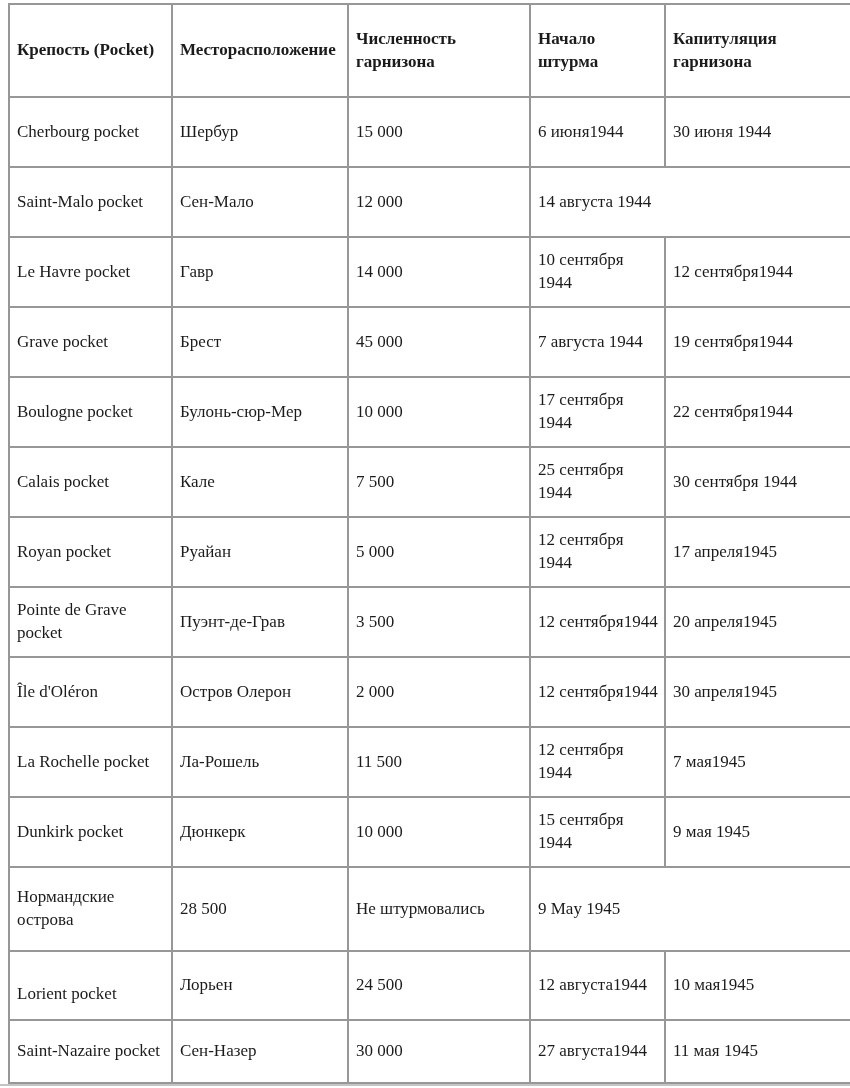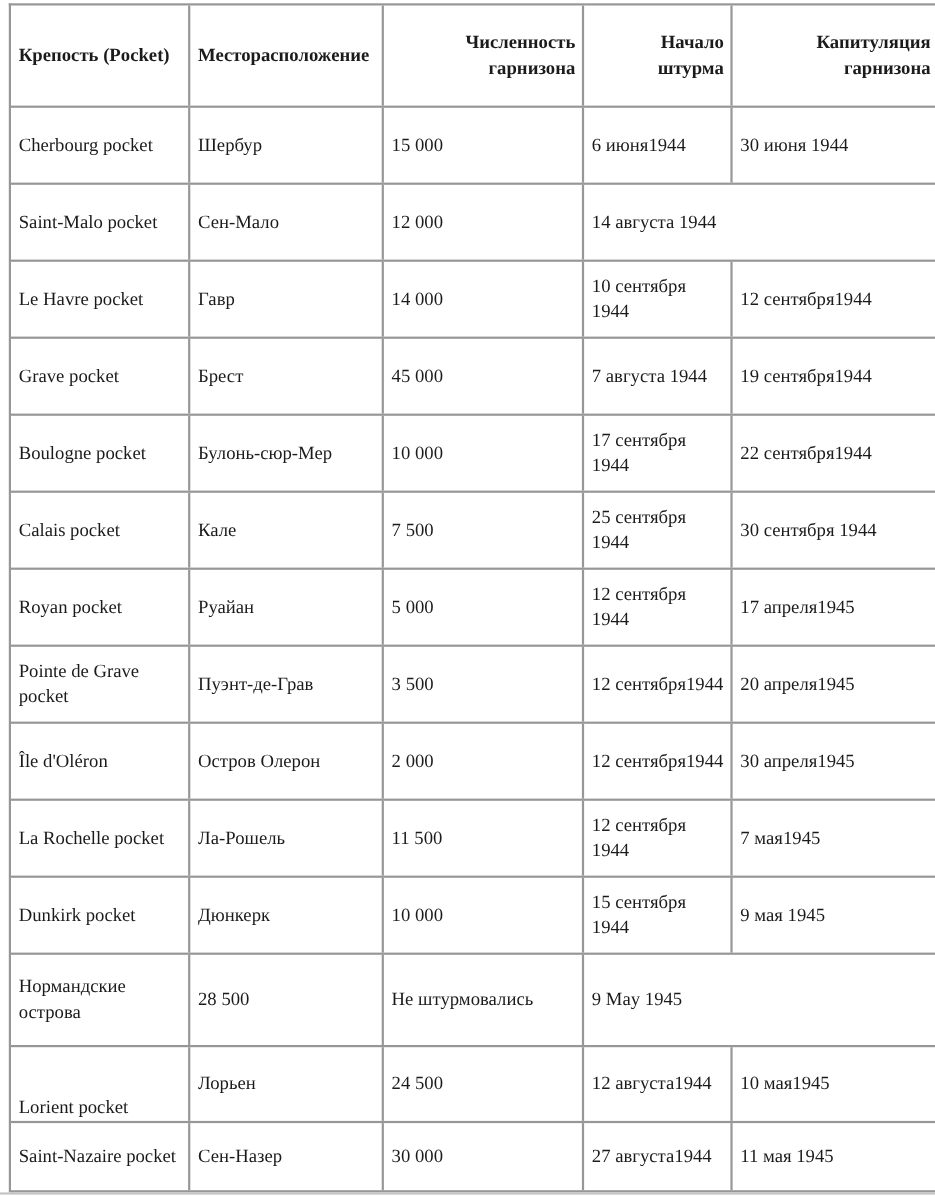--- a/index.html
+++ b/index.html
@@ -36,27 +36,27 @@
     align-items: center;
     padding: 0 6px 0 7px;
     border-right: 2px solid #979797;
     box-sizing: border-box;
     font-size: 17px;
     line-height: 1.35;
     overflow: hidden;
   }
   .td:last-child, .th:last-child { border-right: none; }
   .th { font-weight: bold; }
-  .th.center { justify-content: center; text-align: right; }
+  .th.center { justify-content: center; text-align: left; }
   
   .tbody .tr:nth-child(12) { height: 84px; }  
   .tbody .tr:nth-child(13) { height: 69px; }  
   .tbody .tr:nth-child(14) { height: 63px; }  
   
-  .tbody .tr:nth-child(13) .td-fortress span { position: relative; top: 22px; }
+  .tbody .tr:nth-child(13) .td-fortress span { position: relative; top: 9px; }
 
   .bottom-edge {
     position: absolute;
     left: 0;
     top: 1084px;
     width: 850px;
     height: 2px;
     background: #c4c4c4;
     filter: blur(0.7px);
   }

